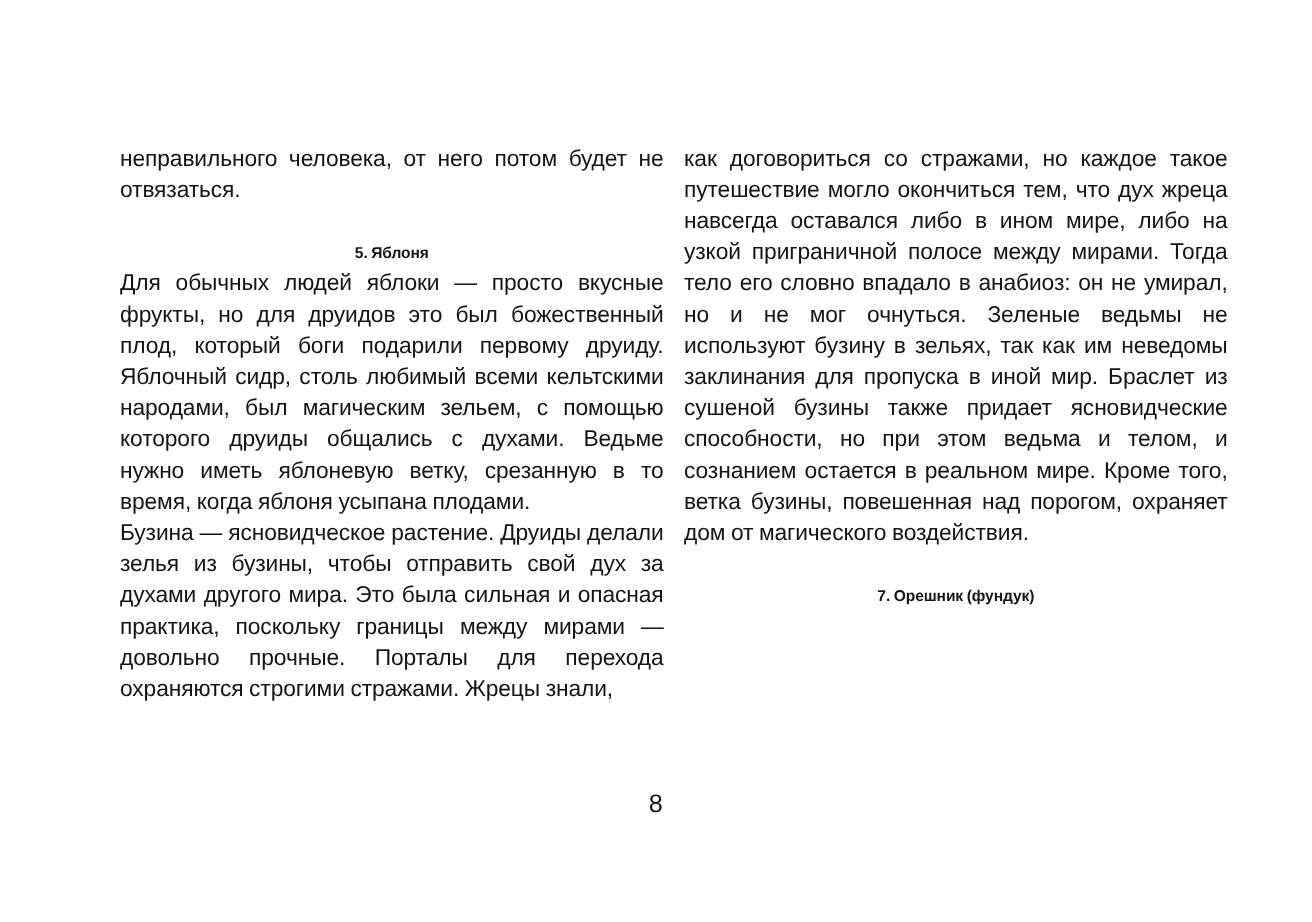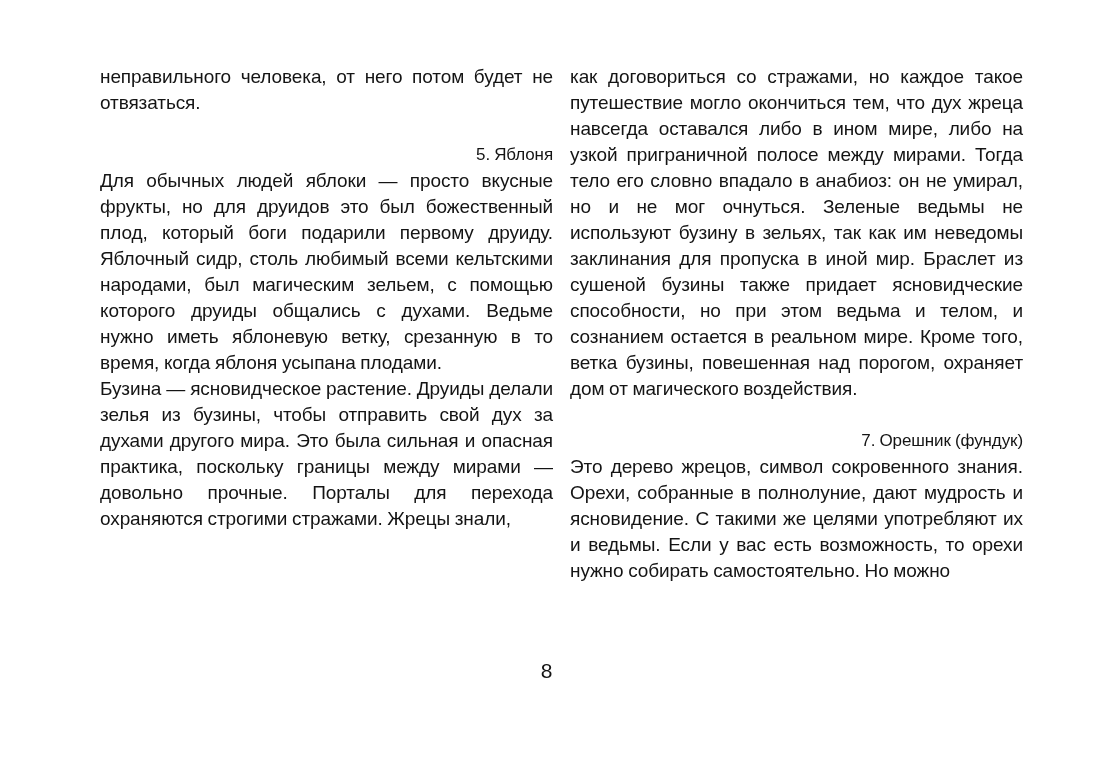--- a/index.html
+++ b/index.html
@@ -6,21 +6,21 @@
       margin: 0;
       padding: 0;
       background: #ffffff;
     }
     .page {
       position: relative;
       width: 1093px;
       height: 768px;
       background: #ffffff;
       box-sizing: border-box;
-      padding: 64px 70px 0 100px;
+      padding: 120px 70px 0 100px;
       font-family: "Liberation Sans", sans-serif;
       color: #141414;
       overflow: hidden;
     }
     .columns {
       display: flex;
       gap: 17px;
     }
     .col {
       width: 453px;
@@ -31,24 +31,24 @@
       letter-spacing: -0.1px;
       word-spacing: -0.5px;
       hyphens: auto;
       -webkit-hyphens: auto;
     }
     .para {
       margin: 0;
     }
     .heading {
       margin: 26px 0 0 0;
-      font-size: 17px;
+      font-size: 13px;
       line-height: 26px;
-      font-weight: normal;
-      text-align: right;
+      font-weight: bold;
+      text-align: center;
     }
     .page-number {
       position: absolute;
       top: 658px;
       left: 0;
       width: 100%;
       text-align: center;
       font-size: 21px;
       line-height: 26px;
       color: #141414;
@@ -63,19 +63,18 @@
     <div class="col">
       <p class="para">неправильного человека, от него потом будет не отвязаться.</p>
       <h2 class="heading">5. Яблоня</h2>
       <p class="para">Для обычных людей яблоки — просто вкусные фрукты, но для друидов это был божественный плод, который боги подарили первому друиду. Яблочный сидр, столь любимый всеми кельтскими народами, был магическим зельем, с помощью которого друиды общались с духами. Ведьме нужно иметь яблоневую ветку, срезанную в то время, когда яблоня усыпана плодами.</p>
       <p class="para">Бузина — ясновидческое растение. Друиды делали зелья из бузины, чтобы отправить свой дух за духами другого мира. Это была сильная и опасная практика, поскольку границы между мирами — довольно прочные. Порталы для перехода охраняются строгими стражами. Жрецы знали,</p>
     </div>
 
     <div class="col">
       <p class="para">как договориться со стражами, но каждое такое путешествие могло окончиться тем, что дух жреца навсегда оставался либо в ином мире, либо на узкой приграничной полосе между мирами. Тогда тело его словно впадало в анабиоз: он не умирал, но и не мог очнуться. Зеленые ведьмы не используют бузину в зельях, так как им неведомы заклинания для пропуска в иной мир. Браслет из сушеной бузины также придает ясновидческие способности, но при этом ведьма и телом, и сознанием остается в реальном мире. Кроме того, ветка бузины, повешенная над порогом, охраняет дом от магического воздействия.</p>
       <h2 class="heading">7. Орешник (фундук)</h2>
-      <p class="para">Это дерево жрецов, символ сокровенного знания. Орехи, собранные в полнолуние, дают мудрость и ясновидение. С такими же целями употребляют их и ведьмы. Если у вас есть возможность, то орехи нужно собирать самостоятельно. Но можно</p>
     </div>
 
   </div>
 
   <div class="page-number">8</div>
 </div>
 
 </body></html>

